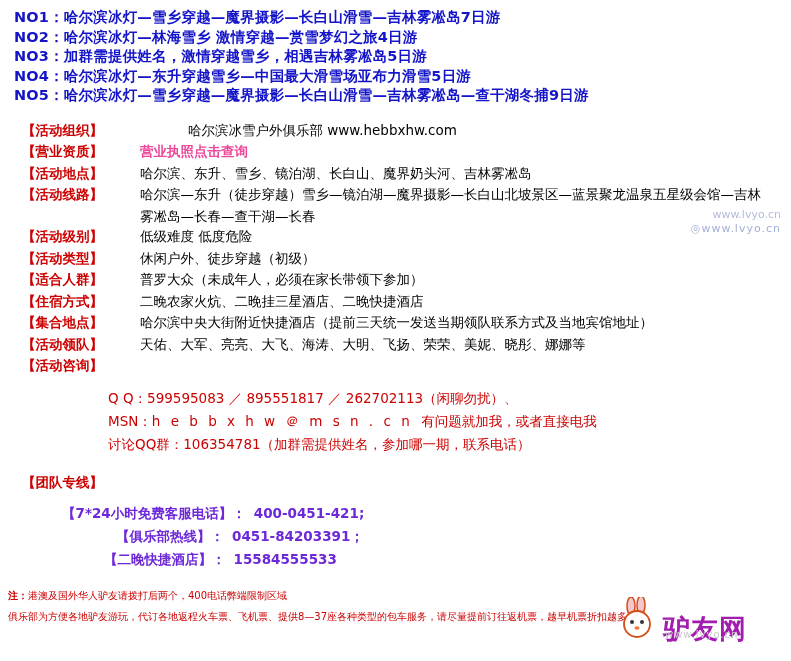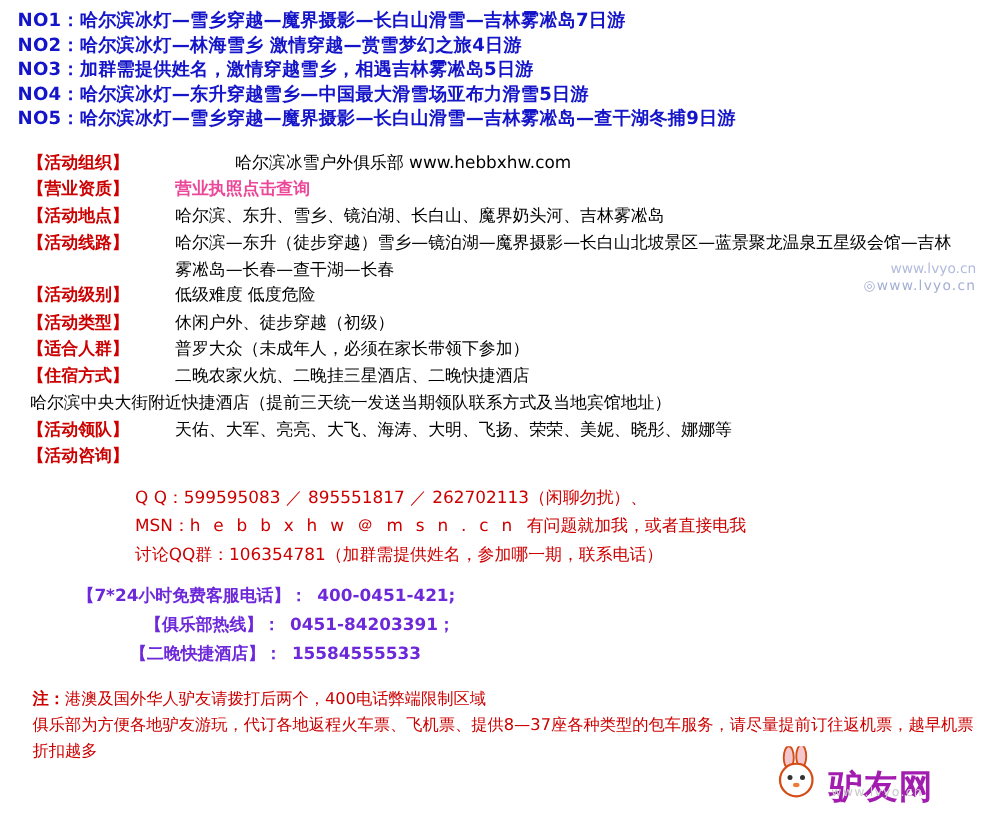--- a/index.html
+++ b/index.html
@@ -115,24 +115,23 @@
     font-weight: bold;
     padding-left: 8px;
   }
   .hl-1 { padding-left: 62px; }
   .hl-2 { padding-left: 116px; }
   .hl-3 { padding-left: 104px; }
 
   
   .footer-note {
     padding: 14px 0 0 8px;
-    font-size: 13px;
+    font-size: 10px;
     line-height: 21px;
     color: #cc0000;
-    margin-left: 18px;
   }
   .footer-note .nlabel {
     color: #cc0000;
     font-weight: bold;
   }
   .footer-note .ntext {
     color: #cc0000;
   }
 
   
@@ -234,20 +233,21 @@
       <span class="detail-label">【适合人群】</span>
       <span class="detail-value">普罗大众（未成年人，必须在家长带领下参加）</span>
     </div>
 
     <div class="detail-row">
       <span class="detail-label">【住宿方式】</span>
       <span class="detail-value">二晚农家火炕、二晚挂三星酒店、二晚快捷酒店</span>
     </div>
 
     <div class="detail-row">
+      <span class="detail-label">【集合地点】</span>
       <span class="detail-value">哈尔滨中央大街附近快捷酒店（提前三天统一发送当期领队联系方式及当地宾馆地址）</span>
     </div>
 
     <div class="detail-row">
       <span class="detail-label">【活动领队】</span>
       <span class="detail-value">天佑、大军、亮亮、大飞、海涛、大明、飞扬、荣荣、美妮、晓彤、娜娜等</span>
     </div>
 
     <div class="detail-row">
       <span class="detail-label">【活动咨询】</span>
@@ -261,20 +261,21 @@
       <span>Q Q：</span><span>599595083 ／ 895551817 ／ 262702113（闲聊勿扰）、</span>
     </div>
     <div class="cline">
       <span>MSN：</span><span class="spaced">h e b b x h w ＠ m s n . c n</span>&nbsp;&nbsp;<span class="note">有问题就加我，或者直接电我</span>
     </div>
     <div class="cline">
       <span>讨论QQ群：</span><span>106354781</span><span>（加群需提供姓名，参加哪一期，联系电话）</span>
     </div>
   </div>
 
+  <div class="hotline-title">【团队专线】</div>
   <div class="hotline-lines">
     <div class="hotline-line hl-1">
       <span>【7*24小时免费客服电话】：</span><span class="num">400-0451-421;</span>
     </div>
     <div class="hotline-line hl-2">
       <span>【俱乐部热线】：</span><span class="num">0451-84203391；</span>
     </div>
     <div class="hotline-line hl-3">
       <span>【二晚快捷酒店】：</span><span class="num">15584555533</span>
     </div>

